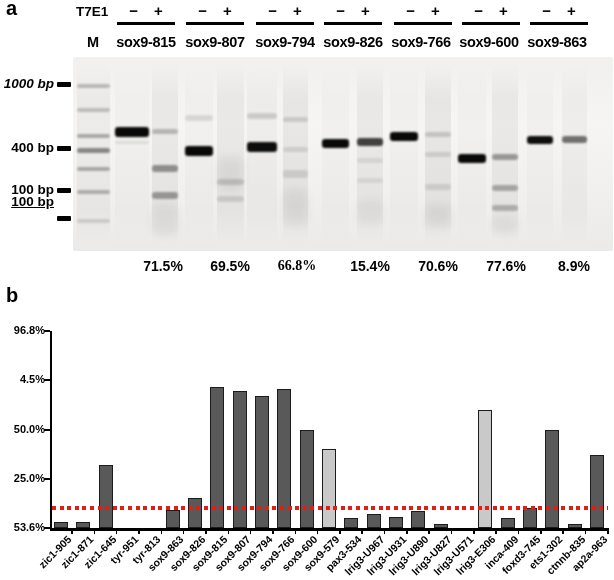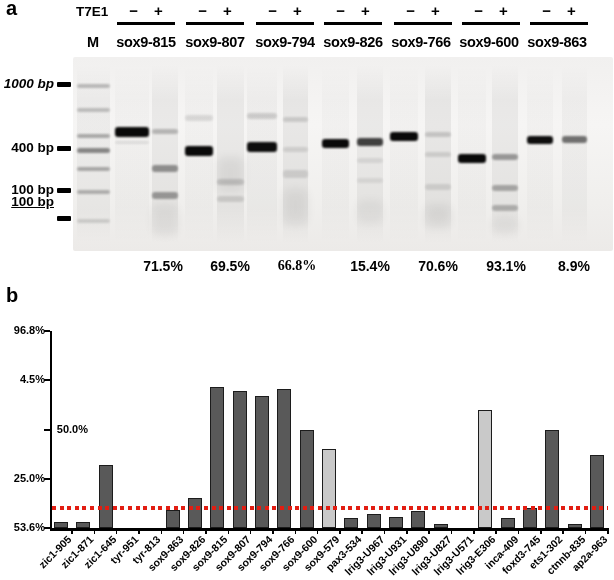--- a/index.html
+++ b/index.html
@@ -112,21 +112,21 @@
 
   <div class="abs panel-label" style="left:6px;top:284px">b</div>
   <div class="abs" id="chart" style="left:0;top:0;width:614px;height:580px">
       <div class="abs axis" style="left: 50px; top: 331px; width: 2px; height: 199px;"></div>
       <div class="abs axis" style="left: 50px; top: 528px; width: 559px; height: 2.5px;"></div>
       <div class="abs axis" style="left: 44px; top: 527px; width: 6px; height: 2px;"></div>
       <div class="abs ylab" style="left: 0px; top: 521px; width: 45px;">53.6%</div>
       <div class="abs axis" style="left: 44px; top: 477.75px; width: 6px; height: 2px;"></div>
       <div class="abs ylab" style="left: 0px; top: 471.75px; width: 45px;">25.0%</div>
       <div class="abs axis" style="left: 44px; top: 428.5px; width: 6px; height: 2px;"></div>
-      <div class="abs ylab" style="left: 0px; top: 422.5px; width: 45px; padding-left: 43px;">50.0%</div>
+      <div class="abs ylab" style="left: 0px; top: 422.5px; width: 45px;">50.0%</div>
       <div class="abs axis" style="left: 44px; top: 379.25px; width: 6px; height: 2px;"></div>
       <div class="abs ylab" style="left: 0px; top: 373.25px; width: 45px;">4.5%</div>
       <div class="abs axis" style="left: 44px; top: 330px; width: 6px; height: 2px;"></div>
       <div class="abs ylab" style="left: 0px; top: 324px; width: 45px;">96.8%</div>
       <div class="abs axis" style="left: 71.32px; top: 528px; width: 1.5px; height: 5.5px;"></div>
       <div class="abs axis" style="left: 93.64px; top: 528px; width: 1.5px; height: 5.5px;"></div>
       <div class="abs axis" style="left: 115.96px; top: 528px; width: 1.5px; height: 5.5px;"></div>
       <div class="abs axis" style="left: 138.28px; top: 528px; width: 1.5px; height: 5.5px;"></div>
       <div class="abs axis" style="left: 160.6px; top: 528px; width: 1.5px; height: 5.5px;"></div>
       <div class="abs axis" style="left: 182.92px; top: 528px; width: 1.5px; height: 5.5px;"></div>
@@ -226,21 +226,21 @@
       <span>−</span>
       <span>+</span>
     </div>
     <div class="abs glabel" style="left: 381px; top: 34px; width: 80px;">sox9-766</div>
     <div class="abs pct" style="left: 403px; top: 258px; width: 70px;">70.6%</div>
     <div class="abs pair" style="left: 462px; top: 3px; width: 58px;">
       <span>−</span>
       <span>+</span>
     </div>
     <div class="abs glabel" style="left: 449px; top: 34px; width: 80px;">sox9-600</div>
-    <div class="abs pct" style="left: 471px; top: 258px; width: 70px;">93.1%</div>
+    <div class="abs pct" style="left: 471px; top: 258px; width: 70px;">77.6%</div>
     <div class="abs pair" style="left: 530px; top: 3px; width: 58px;">
       <span>−</span>
       <span>+</span>
     </div>
     <div class="abs glabel" style="left: 517px; top: 34px; width: 80px;">sox9-863</div>
     <div class="abs pct" style="left: 539px; top: 258px; width: 70px;">8.9%</div>
     <div class="abs bp" style="left: 0px; top: 76px; width: 54px; font-style: italic;">1000 bp</div>
     <div class="abs dash" style="left: 57px; top: 82px;"></div>
     <div class="abs bp" style="left: 0px; top: 140px; width: 54px;">400 bp</div>
     <div class="abs dash" style="left: 57px; top: 146px;"></div>

